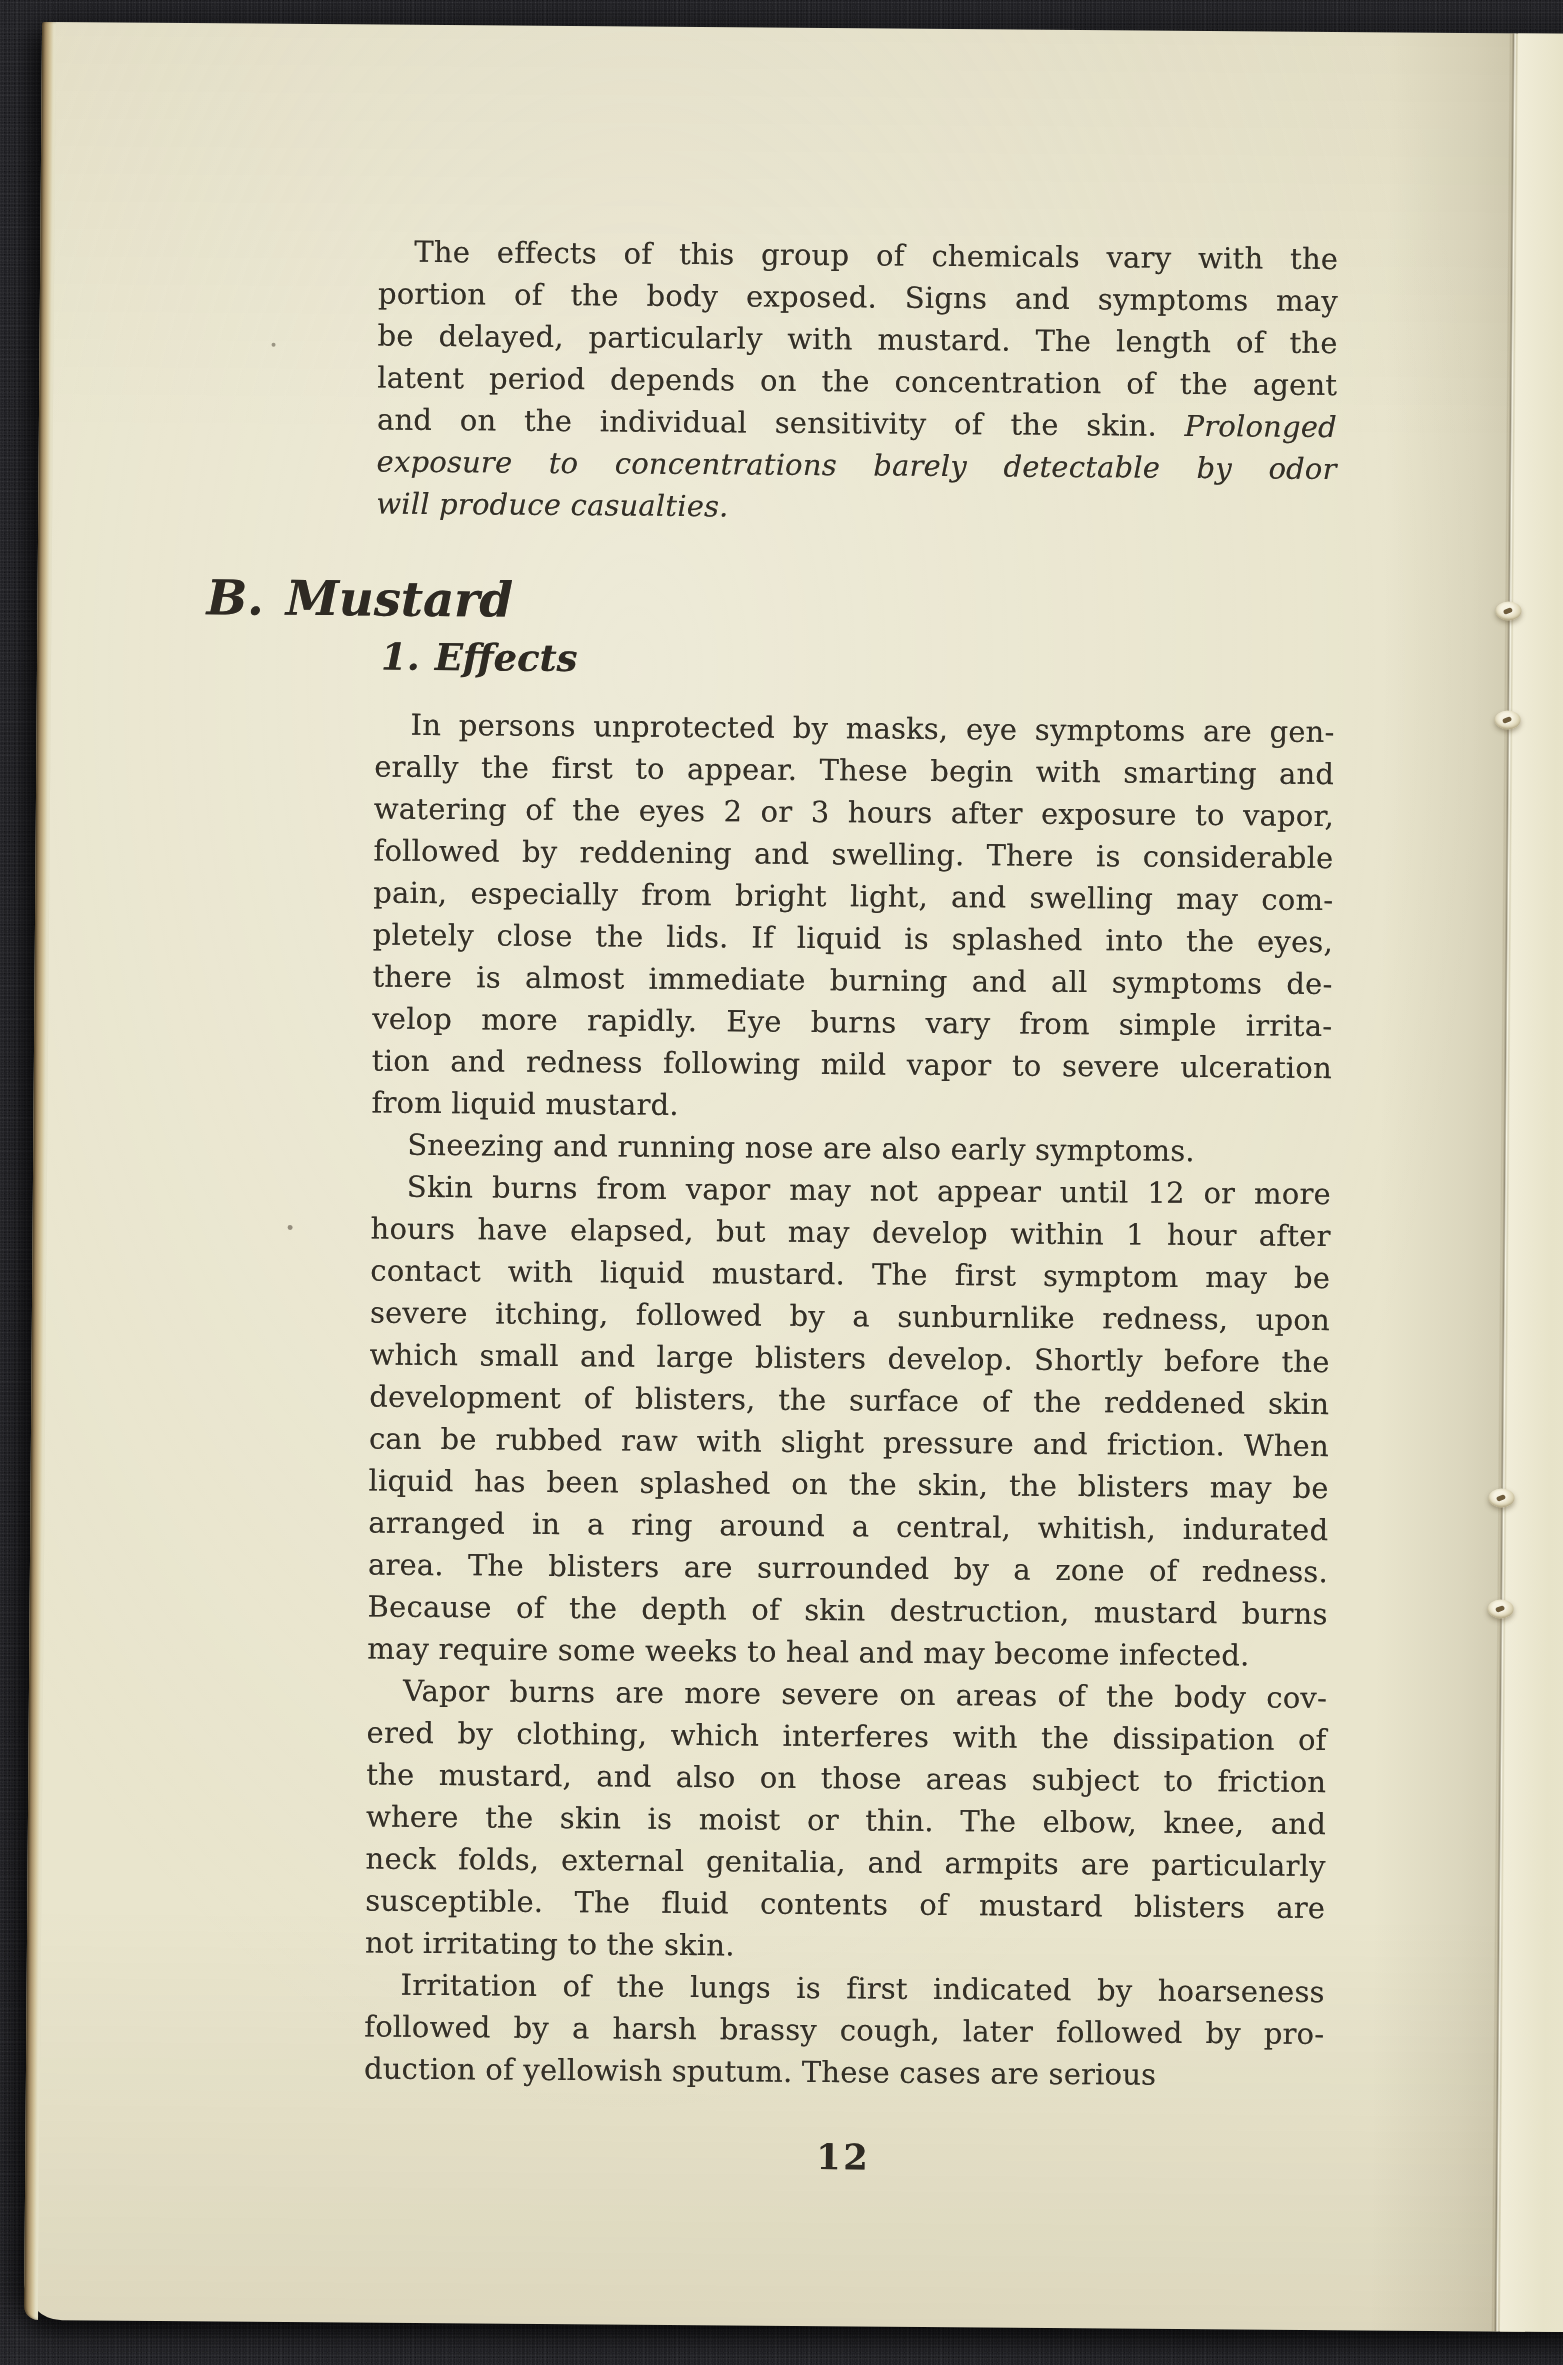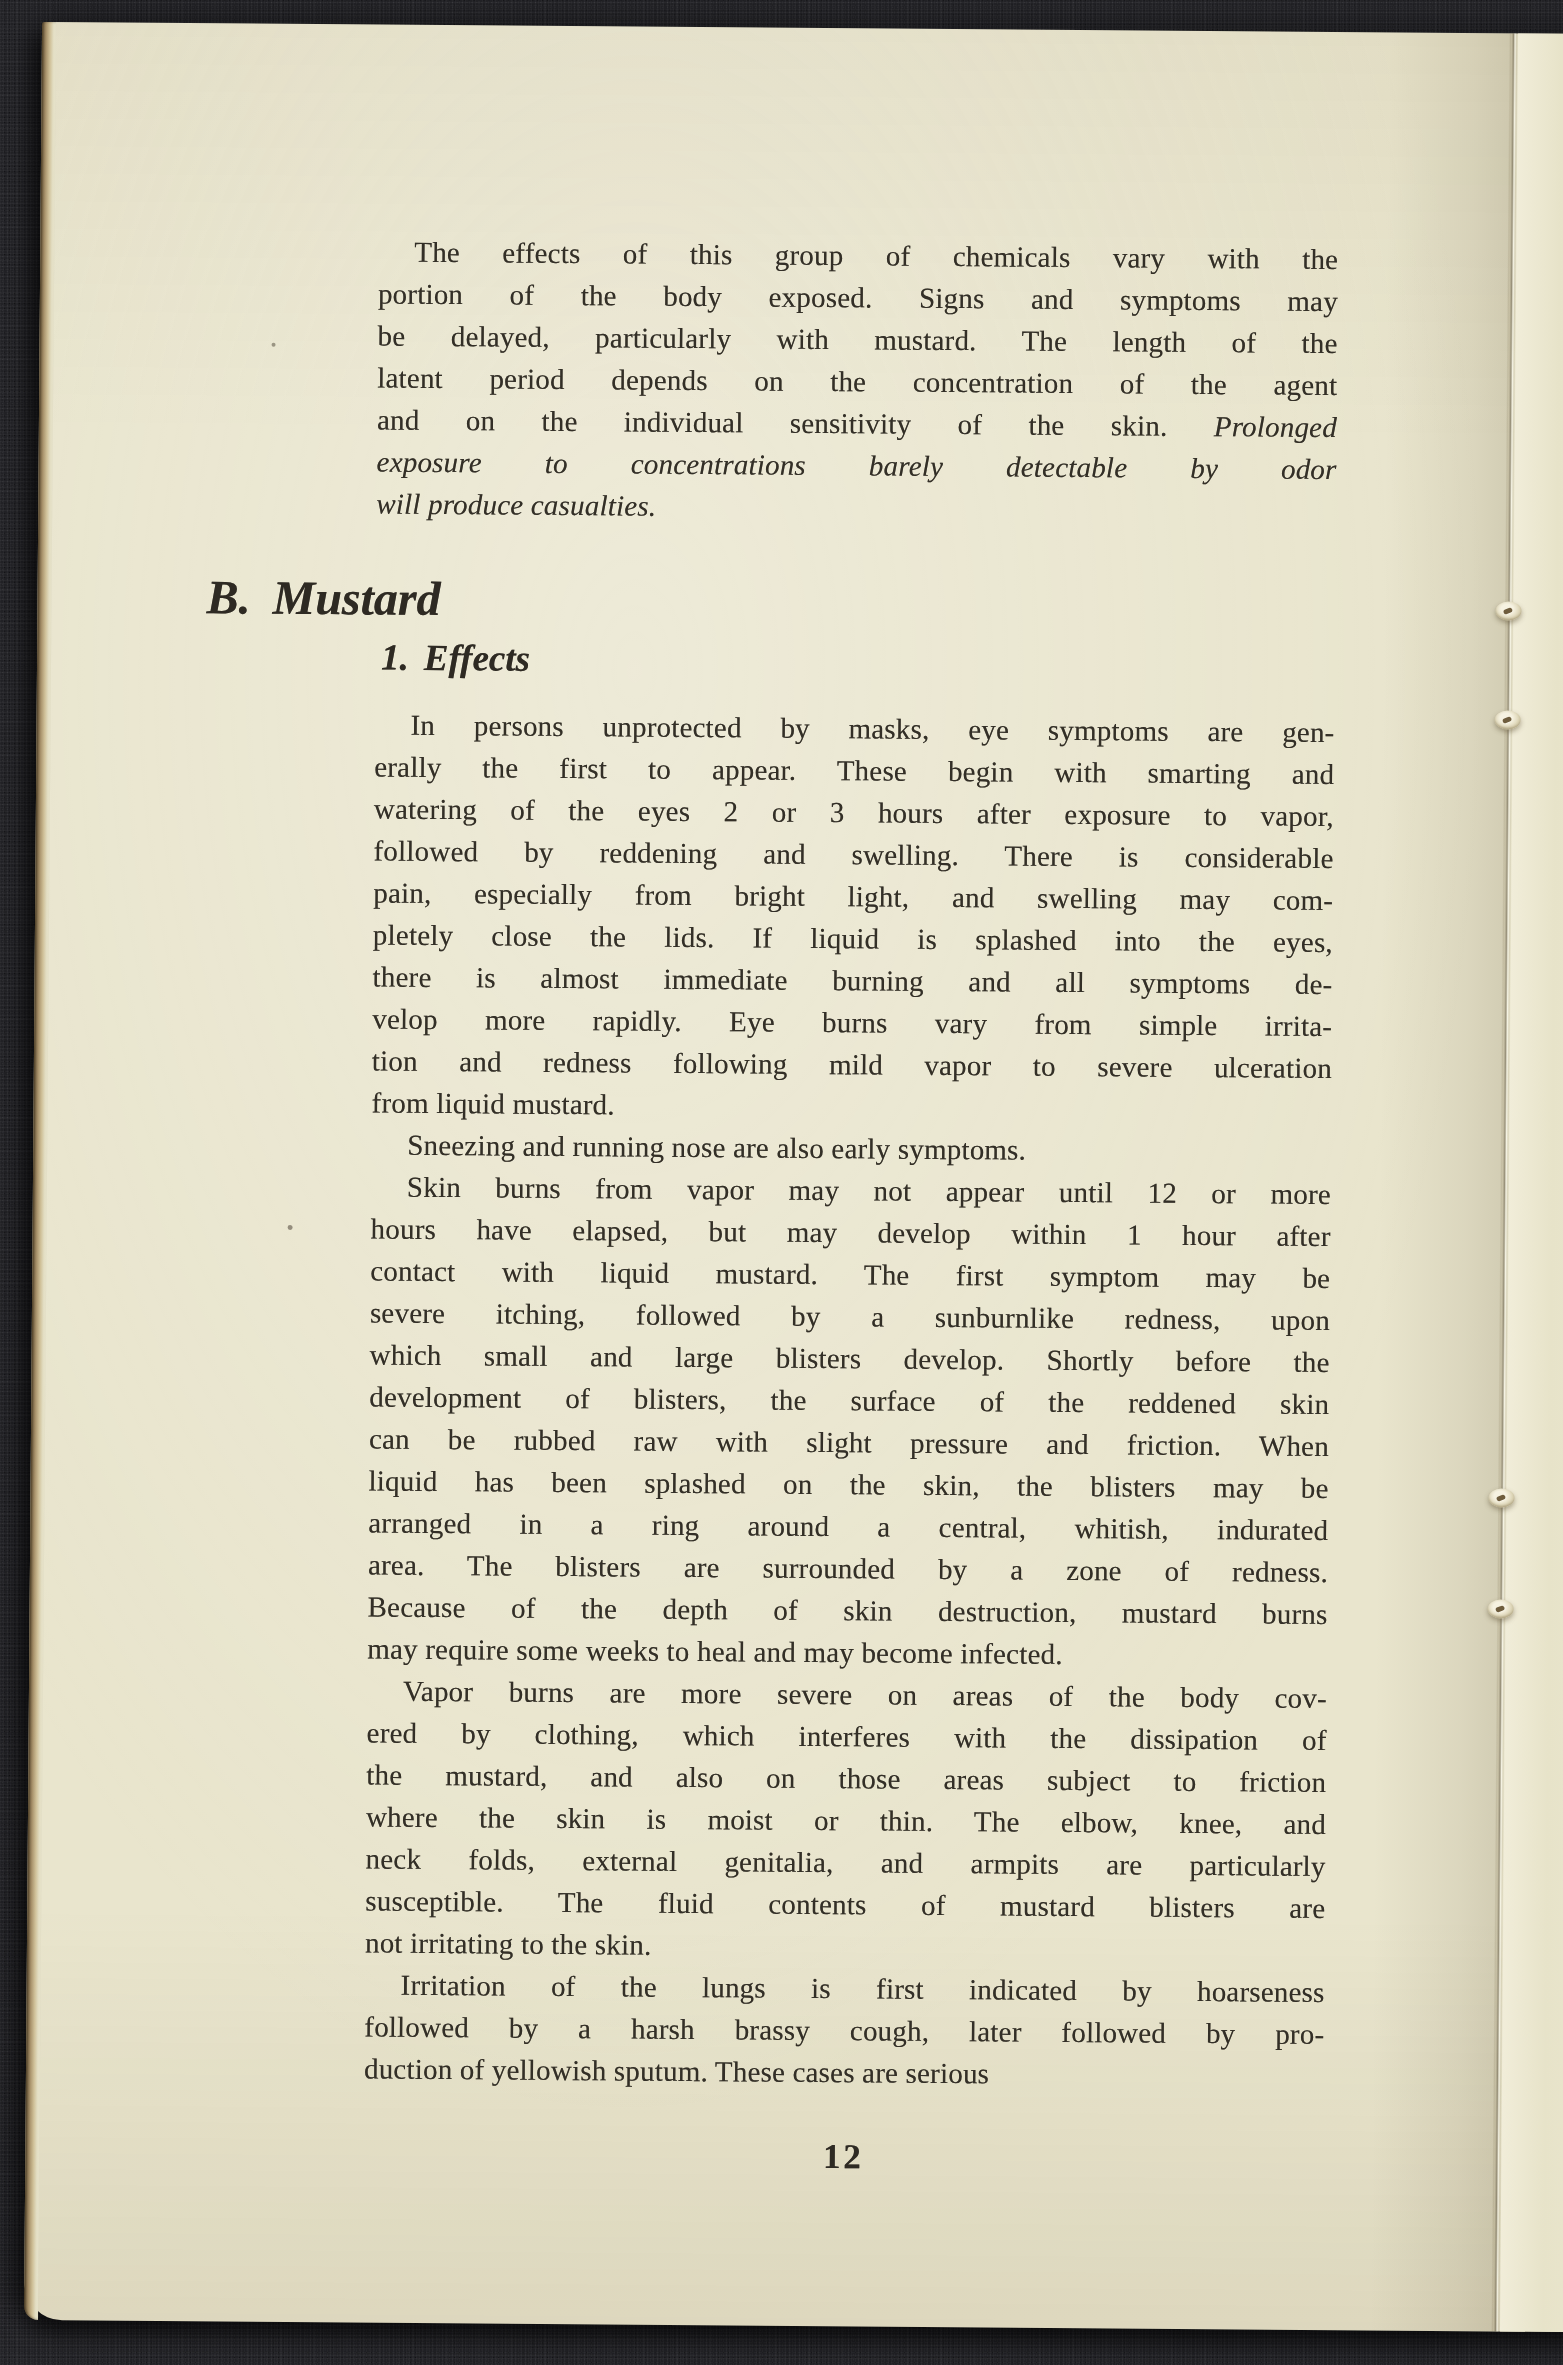--- a/index.html
+++ b/index.html
@@ -8,21 +8,21 @@
     background-color:#232327;
     background-image:
       radial-gradient(rgba(255,255,255,0.07) 0.7px, transparent 1px),
       radial-gradient(rgba(0,0,0,0.45) 0.7px, transparent 1px),
       repeating-linear-gradient(0deg, rgba(255,255,255,0.03) 0 1.1px, transparent 1.1px 3.3px),
       repeating-linear-gradient(90deg, rgba(255,255,255,0.03) 0 1.1px, transparent 1.1px 3.3px);
     background-size:4.9px 4.9px, 4.9px 4.9px, 100% 100%, 100% 100%;
     background-position:0 0, 2.2px 2.7px, 0 0, 0 0;
     font-family:"DejaVu Serif","Liberation Serif",serif;
   }
-  .scene{position:absolute;inset:0;font-family:Liberation Serif, serif;}
+  .scene{position:absolute;inset:0;}
   .page{
     position:absolute;left:42px;top:22px;width:1572px;height:2298px;
     background:#e9e5cd;
     border-radius:6.5px 0 0 38px;
     transform:rotate(0.45deg);transform-origin:11px 11px;
     box-shadow:-8.7px 11px 23px rgba(0,0,0,0.65), 0 0 43px rgba(0,0,0,0.4);
   }
   .page::before{
     content:"";position:absolute;inset:0;border-radius:inherit;pointer-events:none;
     background:

